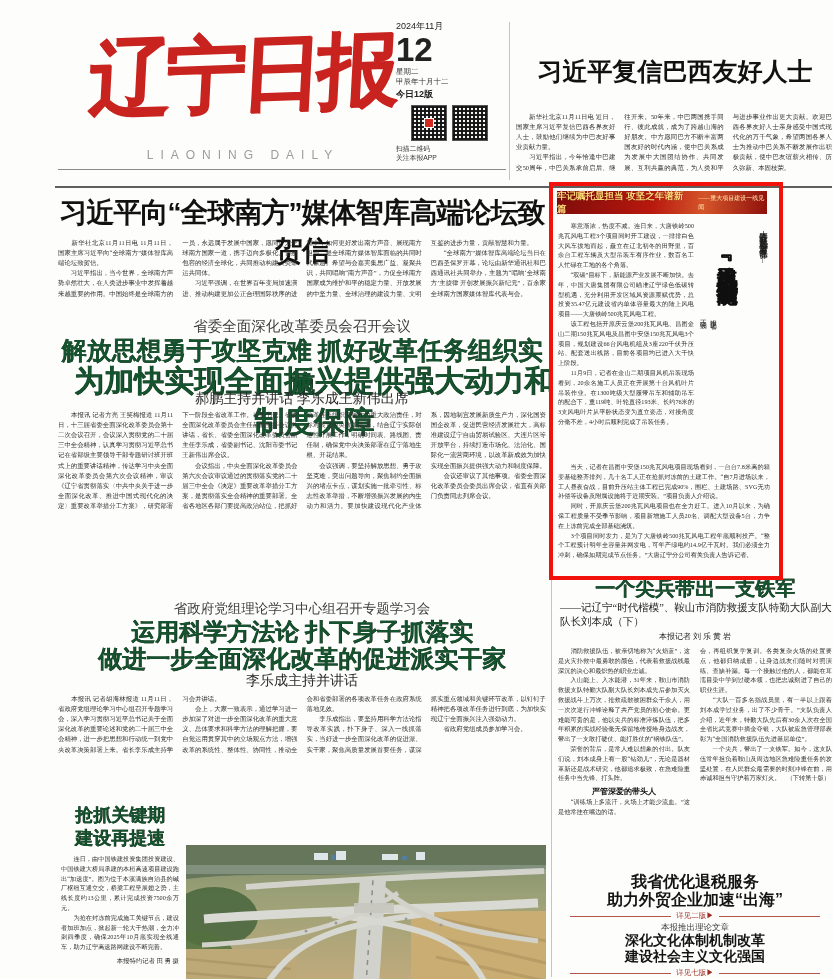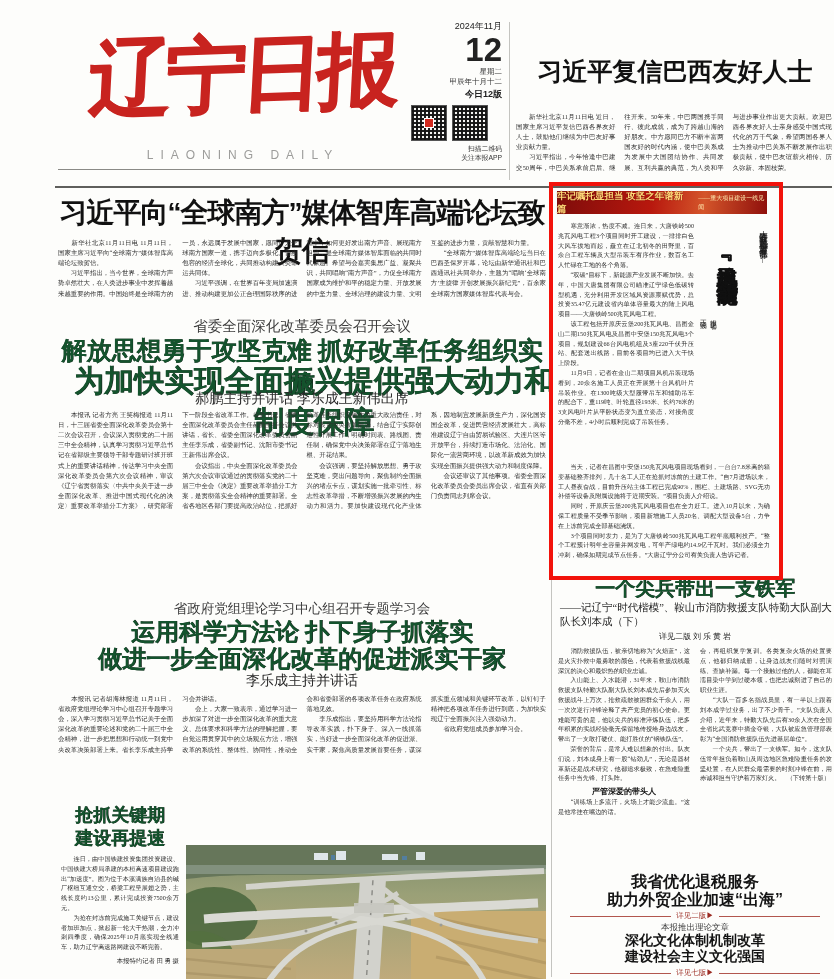--- a/index.html
+++ b/index.html
@@ -19,21 +19,21 @@
 
   
   .masthead-title{left:78px;top:26px;width:326px;font-size:82px;font-weight:bold;
       color:#c8231f;letter-spacing:-6px;line-height:1.2;text-align:center;
       transform:rotate(-2deg) skewX(-5deg);text-shadow:1px 1px 0 #c8231f;}
   .masthead-en{left:118px;top:148px;width:250px;font-size:12px;letter-spacing:7px;
       color:#9c9c9a;text-align:center;font-family:"Liberation Sans",sans-serif;}
   .masthead-site{left:58px;top:172px;width:448px;font-size:8px;color:#333;text-align:center;}
 
   
-  .dateblock{left:396px;top:20px;width:106px;text-align:right;}
+  .dateblock{left:396px;top:20px;width:106px;text-align:left;}
   .db-ym{font-size:9px;color:#222;}
   .db-day{font-size:33px;font-weight:bold;line-height:1.02;font-family:"Liberation Sans",sans-serif;}
   .db-small{font-size:7.5px;color:#333;line-height:1.35;}
   .db-pages{font-size:9px;font-weight:bold;margin-top:1px;}
   .qr-row{display:flex;justify-content:center;gap:5px;margin-top:4px;}
   .qr{width:34px;height:34px;border:1px solid #555;
       background:
         repeating-linear-gradient(0deg,rgba(20,20,20,.95) 0 2px,transparent 2px 4px),
         repeating-linear-gradient(90deg,#1c1c1c 0 2px,#f5f5f3 2px 4px);}
   .qr-logo{position:absolute;width:8px;height:8px;background:#d22a20;border:1px solid #fff;
@@ -205,21 +205,21 @@
   </div>
 
   <div class="abs body-text" style="left:558px;top:462px;width:212px;height:104px;font-size:6.2px;">　　当天，记者在昌图中安堡150兆瓦风电项目现场看到，一台台7.8米高的箱变基础整齐排列，几十名工人正在抢抓封冻前的土建工作。“自7月进场以来，工人昼夜奋战，目前升压站主体工程已完成90%，围栏、土建场路、SVG无功补偿等设备及附属设施将于近期安装。”项目负责人介绍说。
 　　同时，开原庆云堡200兆瓦风电项目也在全力赶工。进入10月以来，为确保工程质量不受季节影响，项目新增施工人员20名、调配大型设备5台，力争在上冻前完成全部基础浇筑。
 　　3个项目同时发力，是为了大唐铁岭500兆瓦风电工程年底顺利投产。“整个工程预计明年全容量并网发电，可年产绿电约14.9亿千瓦时。我们必须全力冲刺，确保如期完成节点任务。”大唐辽宁分公司有关负责人告诉记者。</div>
 
   <div class="abs red-box"></div>
 
   <div class="abs hl-serif c" style="left:558px;top:575px;width:274px;font-size:20px;">一个尖兵带出一支铁军</div>
   <div class="abs" style="left:560px;top:601px;width:272px;font-size:10.5px;color:#222;line-height:1.35;">——记辽宁“时代楷模”、鞍山市消防救援支队特勤大队副大队长刘本成（下）</div>
-  <div class="abs c" style="left:558px;top:631px;width:274px;font-size:8px;color:#222;">详见二版 刘 乐 黄 岩</div>
+  <div class="abs c" style="left:558px;top:631px;width:274px;font-size:8px;color:#222;">本报记者 刘 乐 黄 岩</div>
 
   <div class="abs" style="left:558px;top:646px;width:132px;height:208px;overflow:hidden;">
     <div class="body-text" style="font-size:6.2px;">　　消防救援队伍，被亲切地称为“火焰蓝”，这是火灾扑救中最勇敢的颜色，代表着救援战线最深沉的决心和最炽热的职业忠诚。
 　　入山能上、入水能潜，31年来，鞍山市消防救援支队特勤大队副大队长刘本成先后参加灭火救援战斗上万次，抢救疏散被困群众千余人，用一次次逆行冲锋诠释了共产党员的初心使命。更难能可贵的是，他以尖兵的标准淬炼队伍，把多年积累的实战经验毫无保留地传授给身边战友，带出了一支敢打硬仗、能打胜仗的“钢铁队伍”。
 　　荣誉的背后，是常人难以想象的付出。队友们说，刘本成身上有一股“钻劲儿”，无论是器材革新还是战术研究，他都追求极致，在急难险重任务中当先锋、打头阵。</div>
     <div class="subhead-bold">严管深爱的带头人</div>
     <div class="body-text" style="font-size:6.2px;">　　“训练场上多流汗，火场上才能少流血。”这是他常挂在嘴边的话。</div>
   </div>
   <div class="abs body-text" style="left:700px;top:646px;width:132px;height:208px;font-size:6.2px;">会，再组织复学复训。各类复杂火场的处置要点，他都归纳成册，让身边战友们随时对照演练、查缺补漏。每一个接触过他的人，都能在耳濡目染中学到过硬本领，也把忠诚刻进了自己的职业生涯。
 　　“大队一百多名指战员里，有一半以上跟着刘本成学过业务，出了不少骨干。”支队负责人介绍，近年来，特勤大队先后有30余人次在全国全省比武竞赛中摘金夺银，大队被应急管理部表彰为“全国消防救援队伍先进基层单位”。

